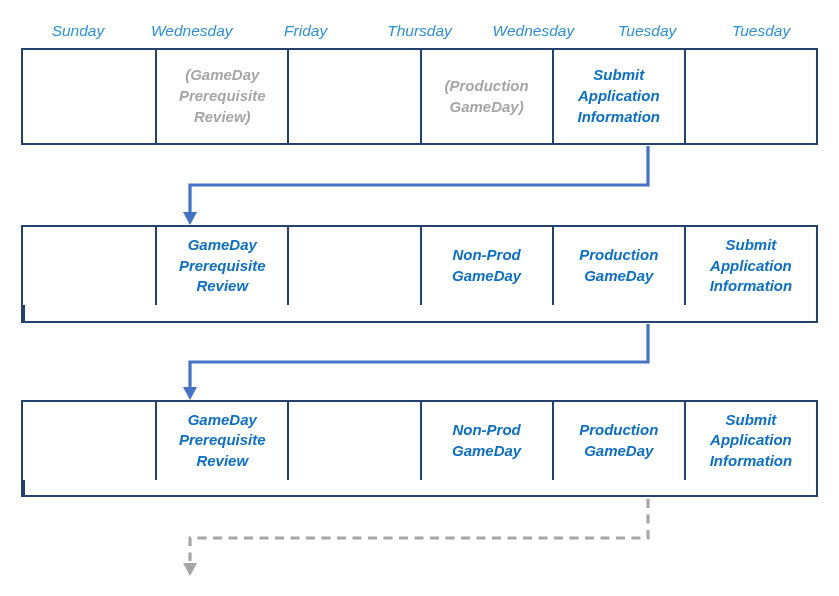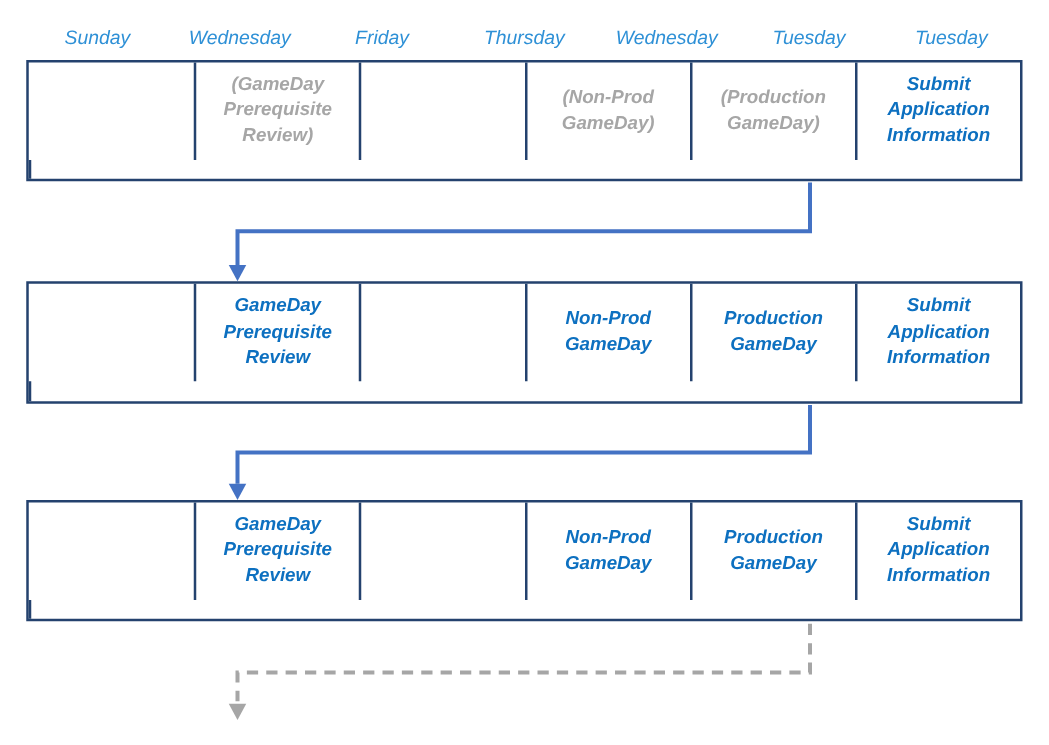--- a/index.html
+++ b/index.html
@@ -86,23 +86,20 @@
     <div class="cell" data-emphasis="none">
         <span class="cell-text"></span>
       </div>
     <div class="cell" data-emphasis="muted">
         <span class="cell-text">(GameDay Prerequisite Review)</span>
       </div>
     <div class="cell" data-emphasis="none">
         <span class="cell-text"></span>
       </div>
     <div class="cell" data-emphasis="muted">
-        <span class="cell-text">(Non-Prod GameDay)</span>
-      </div>
-    <div class="cell" data-emphasis="muted">
         <span class="cell-text">(Production GameDay)</span>
       </div>
     <div class="cell" data-emphasis="primary">
         <span class="cell-text">Submit Application Information</span>
       </div>
     <div class="cell" data-emphasis="none">
         <span class="cell-text"></span>
       </div>
   </div>
 

